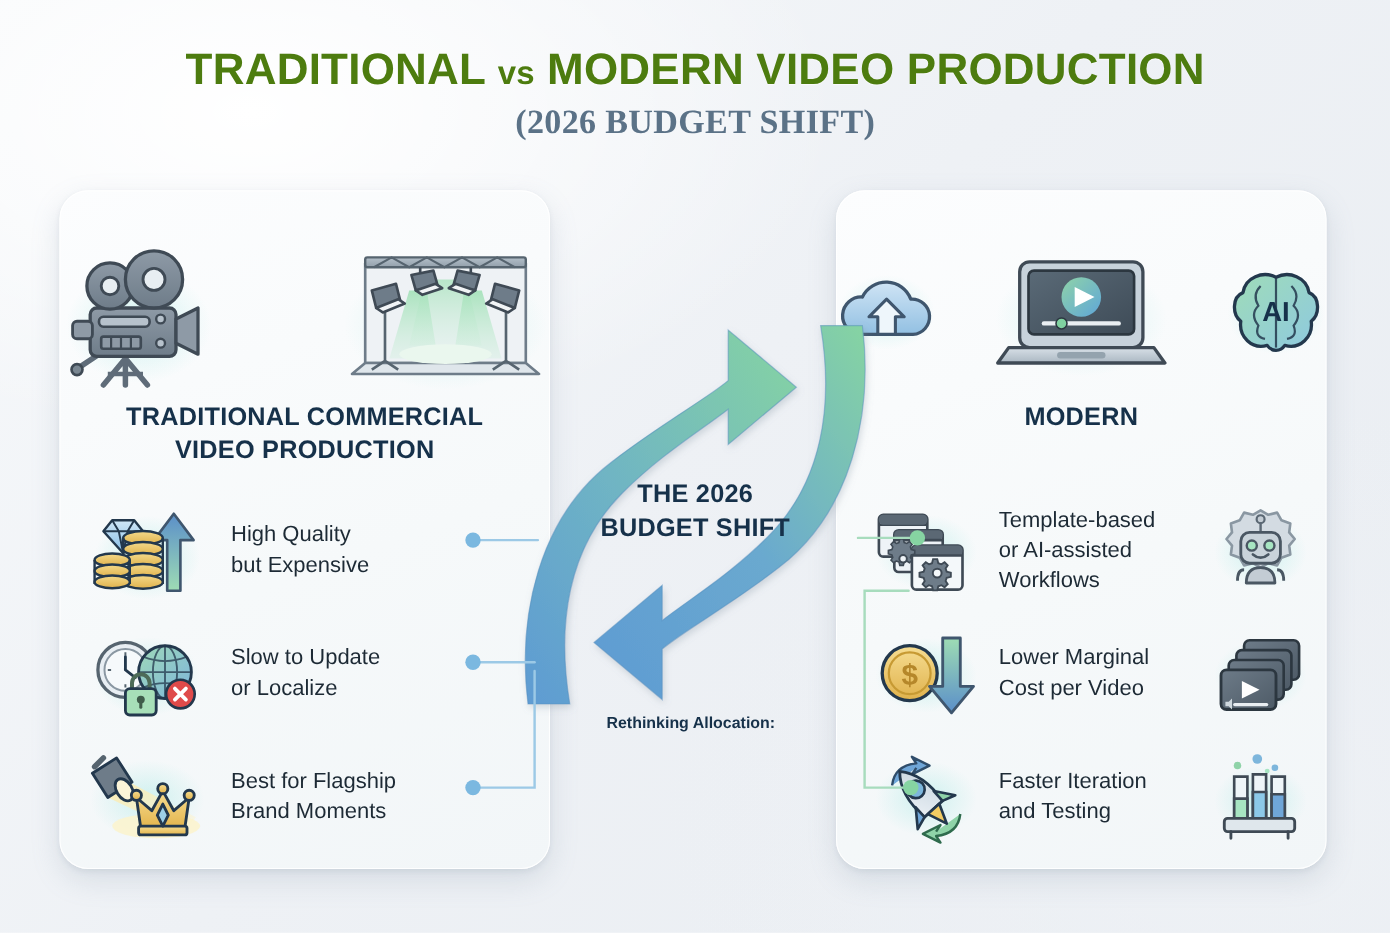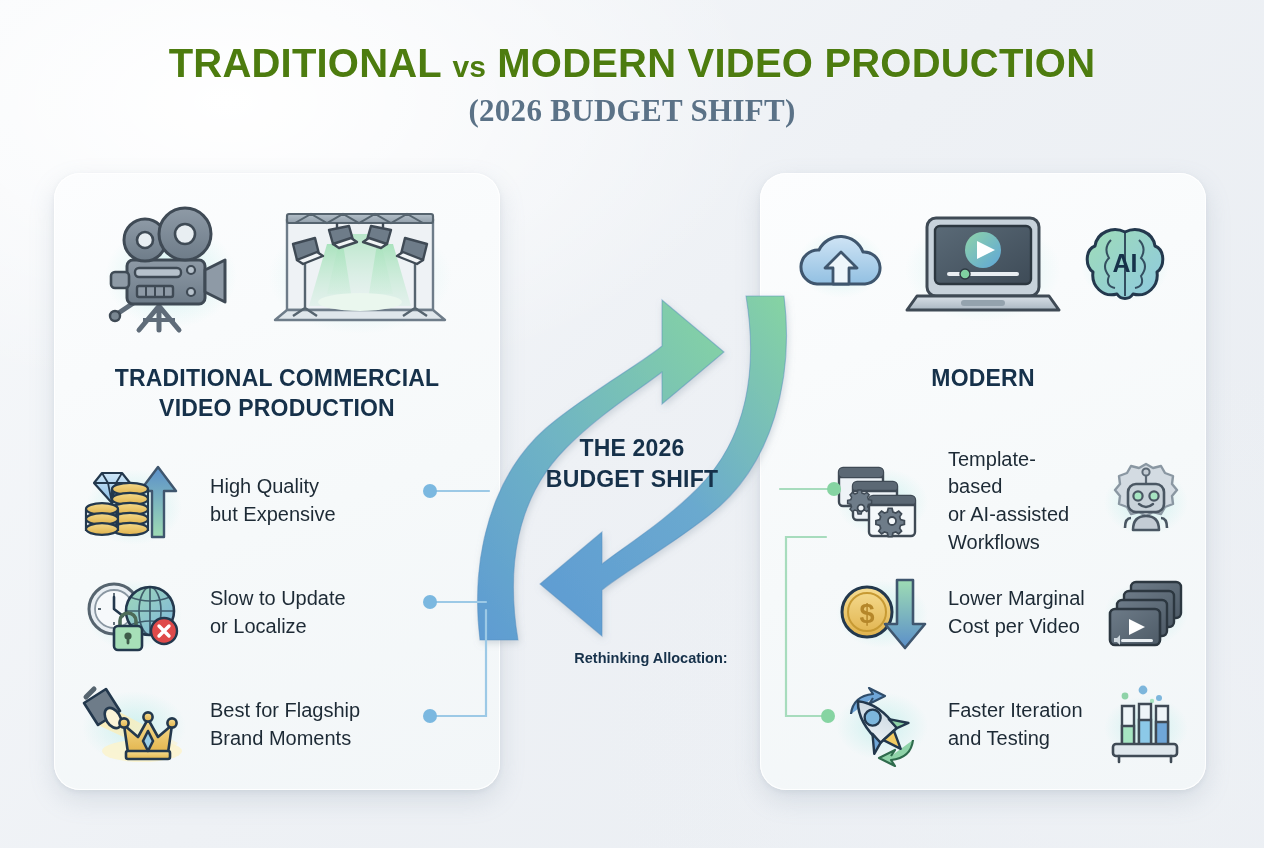--- a/index.html
+++ b/index.html
@@ -80,27 +80,27 @@
     color: #16314a;
     line-height: 1.32;
     letter-spacing: 0.2px;
   }
   .panel-left  .panel-heading { top: 190px; }
   .panel-right .panel-heading { top: 190px; }
 
   
   .hero {
     position: absolute;
-    top: 20px;
+    top: 40px;
     left: 0;
     width: 100%;
     height: 150px;
     display: flex;
     align-items: center;
-    justify-content: center;
+    justify-content: space-between;
     gap: 16px;
   }
 
   
   .rows {
     position: absolute;
     left: 0;
     top: 272px;
     width: 100%;
   }
@@ -120,39 +120,39 @@
     justify-content: center;
   }
   .frow .flabel {
     flex: 1 1 auto;
     font-size: 20px;
     color: #1d2a35;
     line-height: 1.38;
   }
   .panel-left .frow .flabel  { padding-left: 22px; }
   .panel-right .frow .flabel { padding-left: 16px; padding-right: 6px; }
-  .panel-right .frow { padding-left: 32px; padding-right: 10px; margin-left: 40px; }
+  .panel-right .frow { padding-left: 32px; padding-right: 10px; }
   .panel-right .frow .ficon  { width: 100px; }
 
   
   .center-title {
     position: absolute;
     left: 497px;
     top: 433px;
     width: 270px;
     text-align: center;
     font-size: 23px;
     font-weight: bold;
     color: #16314a;
     line-height: 1.35;
     letter-spacing: 0.2px;
   }
   .center-note {
     position: absolute;
-    left: 523px;
+    left: 500px;
     top: 648px;
     width: 256px;
     text-align: center;
     font-size: 14.5px;
     color: #31414f;
     line-height: 1.42;
   }
   .center-note b { color: #16314a; }
 
   svg { display: block; overflow: visible; }

